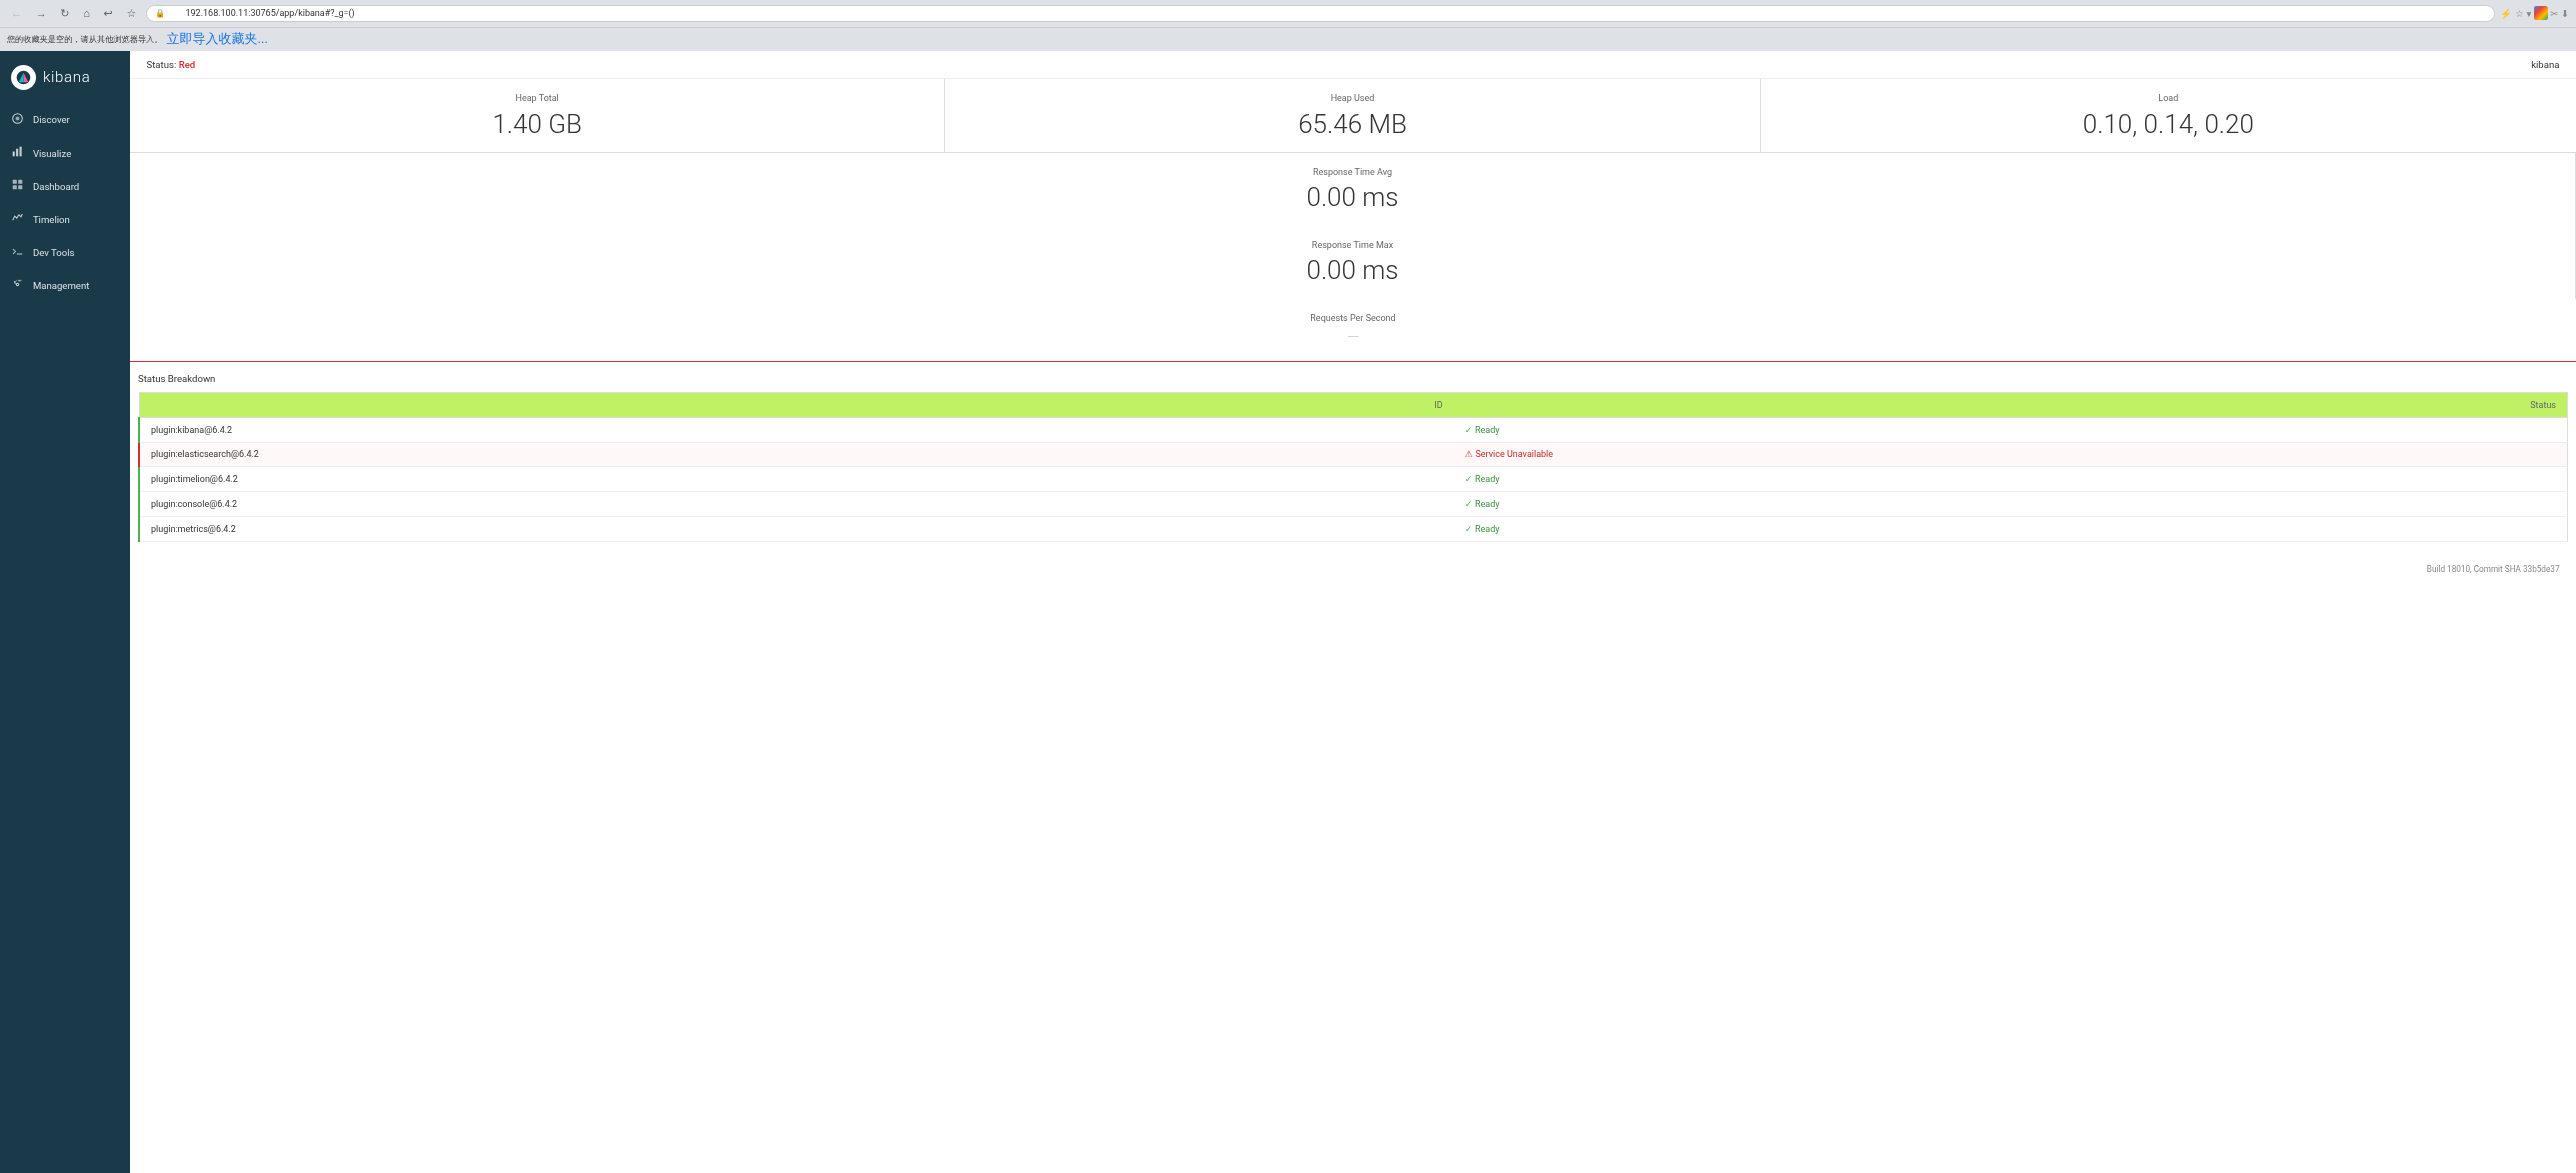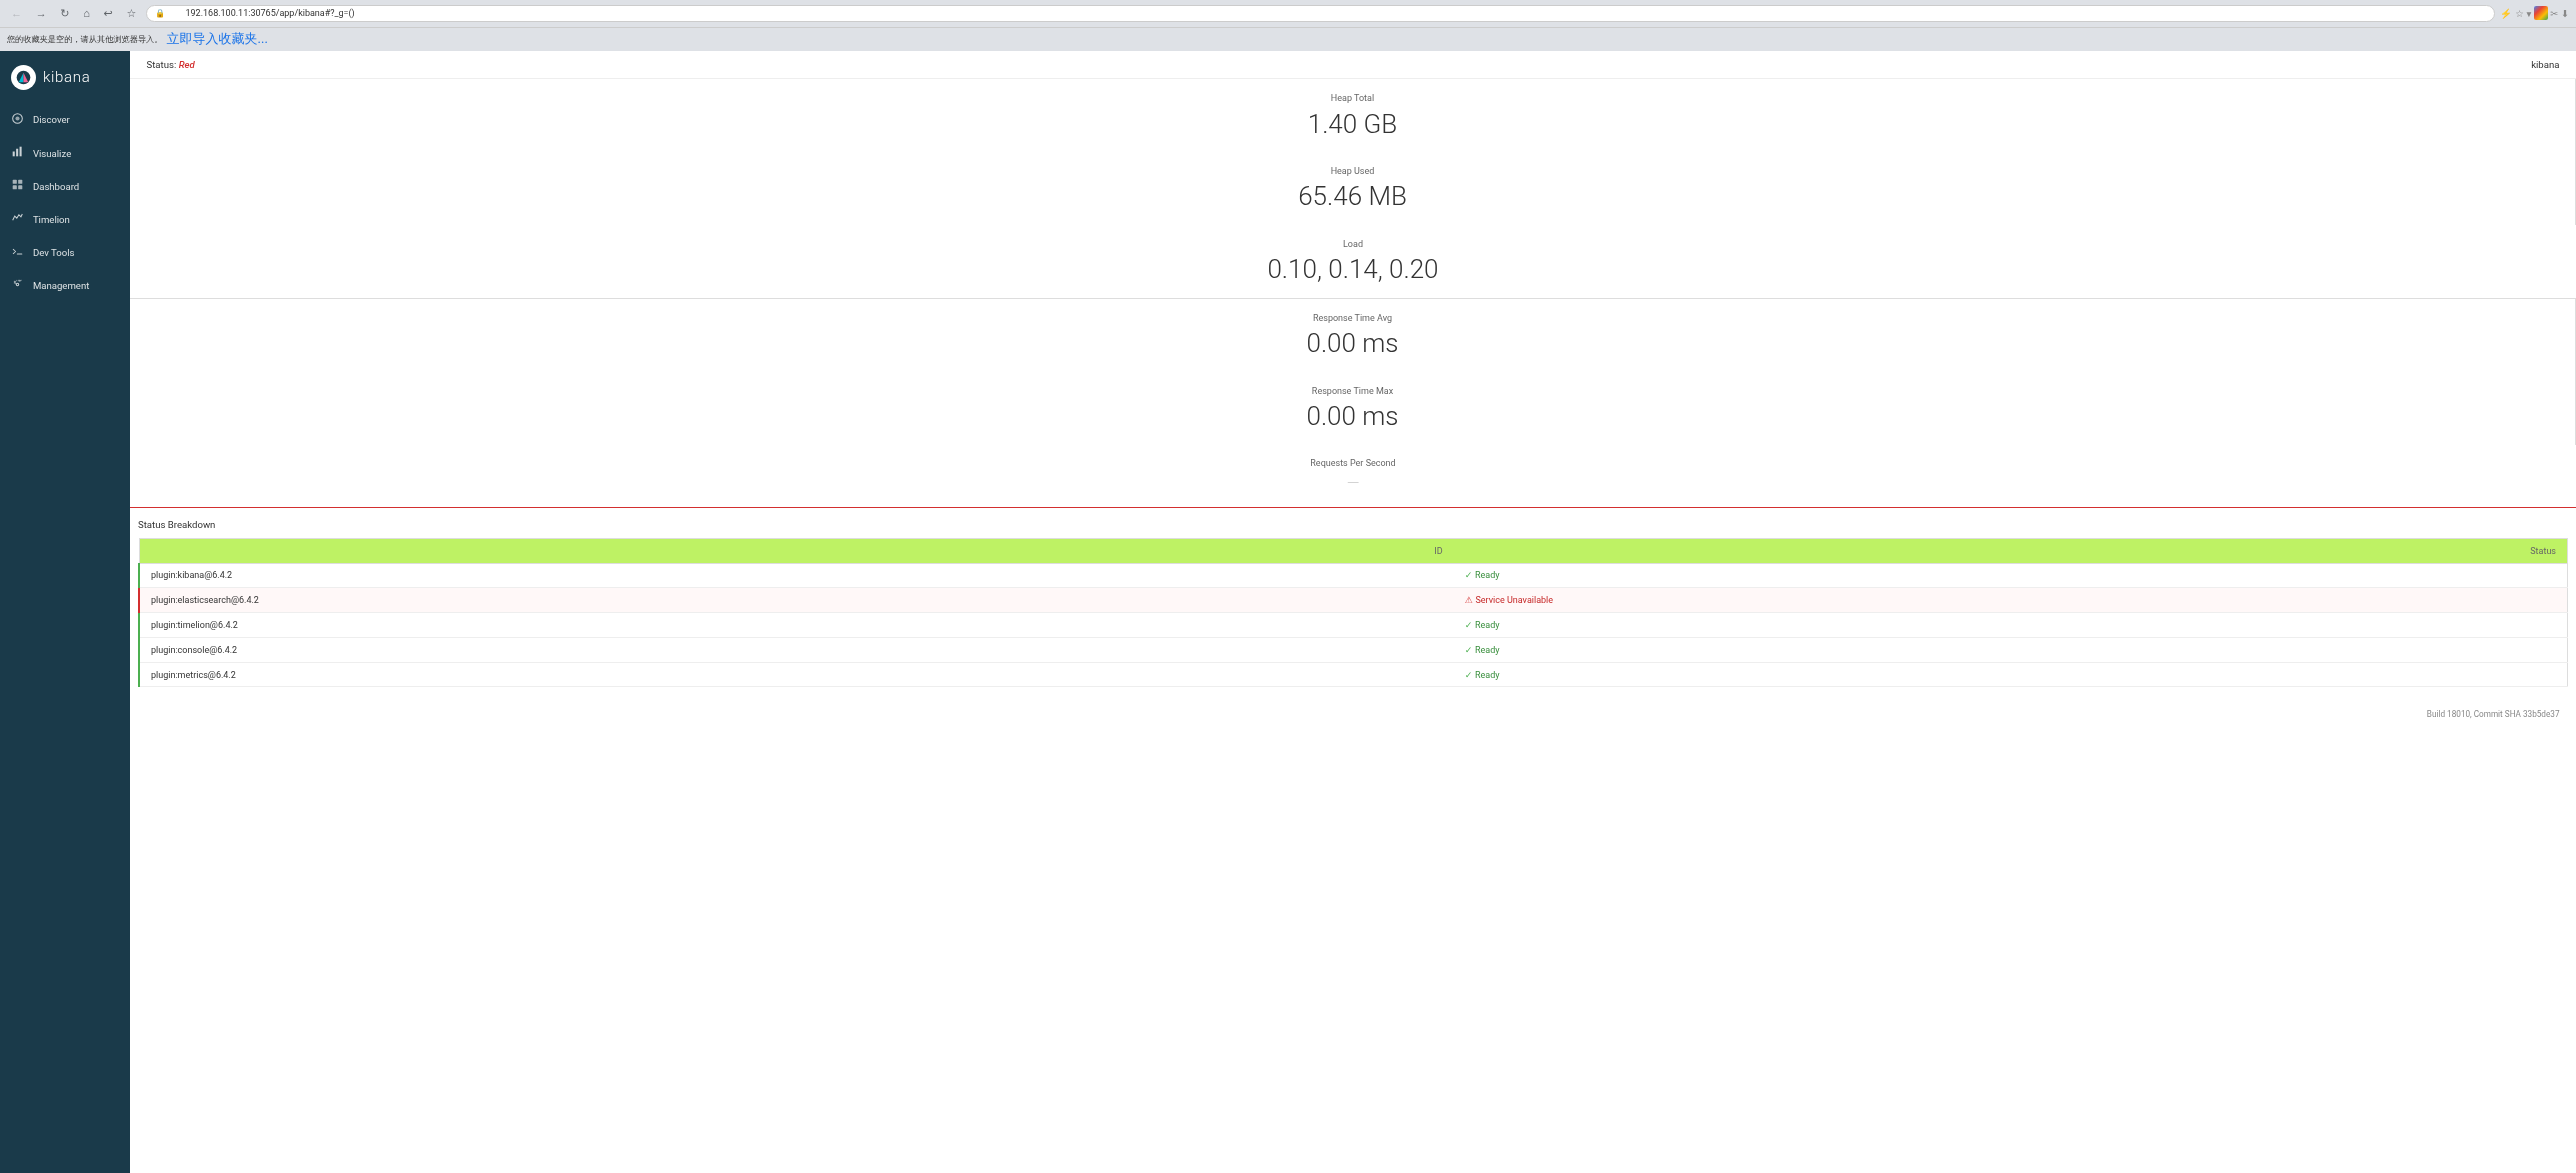--- a/index.html
+++ b/index.html
@@ -27,23 +27,23 @@
     .logo-icon svg { width: 15px; height: 15px; }
     .logo-text { font-size: 15px; font-weight: 300; color: white; letter-spacing: 0.7px; }
     .sidebar-nav { display: flex; flex-direction: column; flex: 1; }
     .sidebar-item { display: flex; align-items: center; gap: 8.2px; padding: 9.6px 11px; cursor: pointer; color: rgba(255,255,255,0.85); font-size: 9.6px; transition: background 0.15s; }
     .sidebar-item-icon { font-size: 11px; width: 13.7px; text-align: center; opacity: 0.9; }
     .sidebar-item-label { font-size: 9.6px; }
 
     
     .main-content { flex: 1; background: white; overflow-y: auto; }
     .status-header { padding: 8.2px 16.5px; font-size: 9.6px; color: #333; border-bottom: 0.7px solid #eee; display: flex; justify-content: space-between; align-items: center; }
-    .status-red { color: #d32f2f; font-weight: 500; font-style: italic; }
+    .status-red { color: #d32f2f; font-weight: 500; }
     .kibana-label { font-size: 9.6px; color: #333; }
-    .metrics-grid-3 { display: grid; grid-template-columns: 1fr; gap: 0; border-bottom: 0.7px solid #ddd; margin-bottom: 0; }
+    .metrics-grid-3 { display: grid; grid-template-columns: 1fr 1fr 1fr; gap: 0; border-bottom: 0.7px solid #ddd; margin-bottom: 0; }
     .metric-cell { padding: 13.7px 16.5px; border-right: 0.7px solid #ddd; text-align: center; }
     .metric-cell:last-child { border-right: none; }
     .metric-label { font-size: 9px; color: #666; margin-bottom: 5.5px; }
     .metric-value { font-size: 26px; font-weight: 300; color: #333; }
     .metrics-row-2 { display: grid; grid-template-columns: 1fr; gap: 0; border-bottom: 1.4px solid #d32f2f; }
 
     
     .status-breakdown { padding: 11px 8px; }
     .breakdown-title { font-size: 9.6px; color: #333; margin-bottom: 8.2px; }
     .breakdown-table { width: 100%; border: 0.7px solid #ddd; border-collapse: collapse; }

